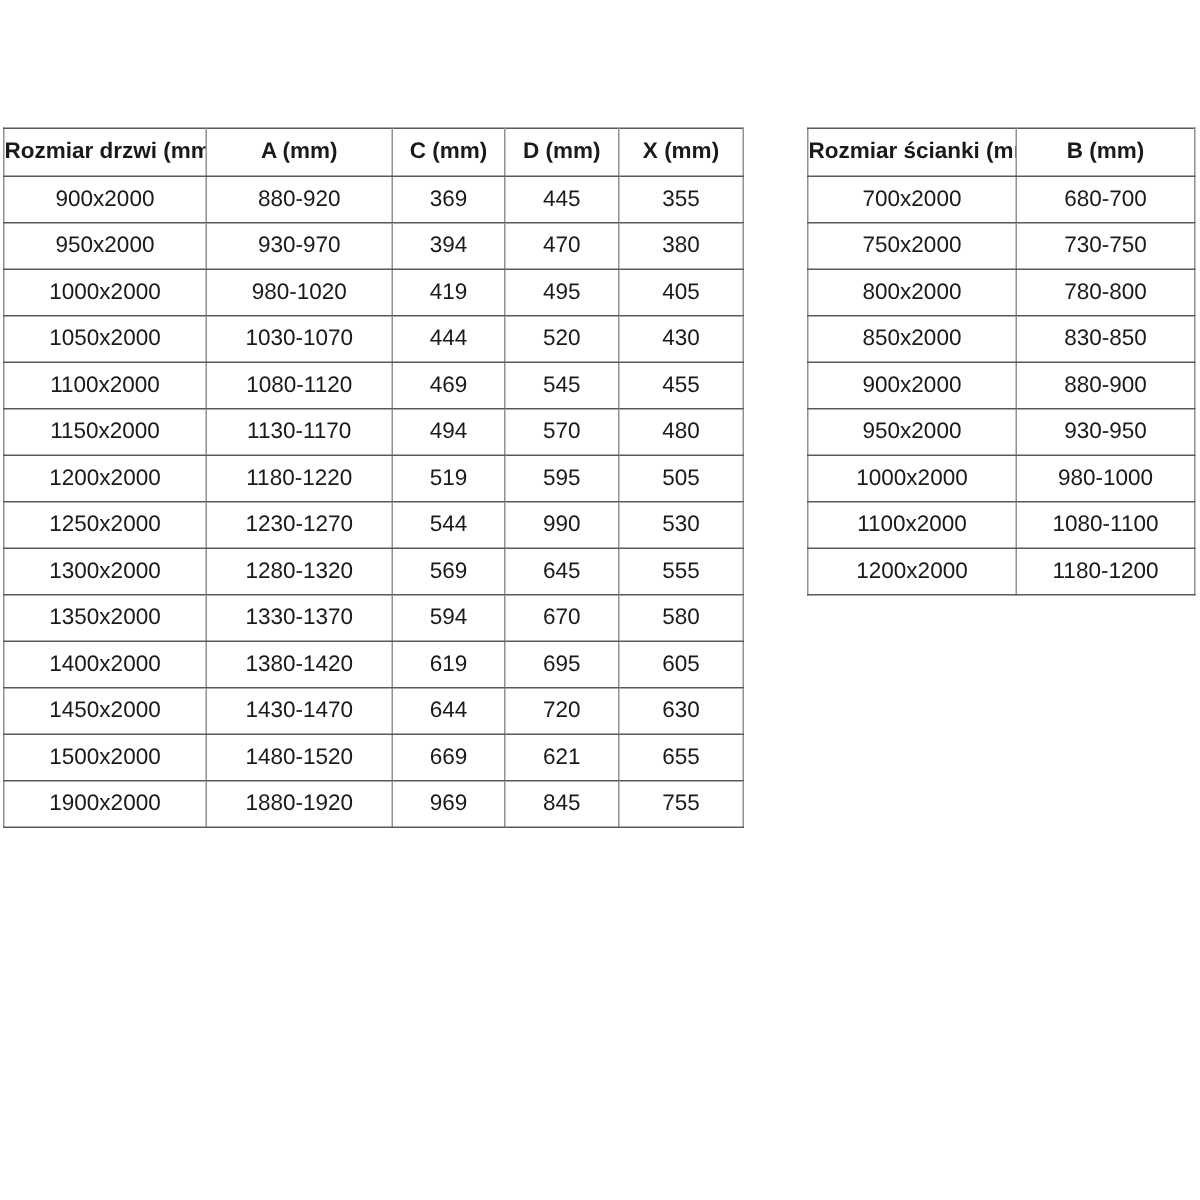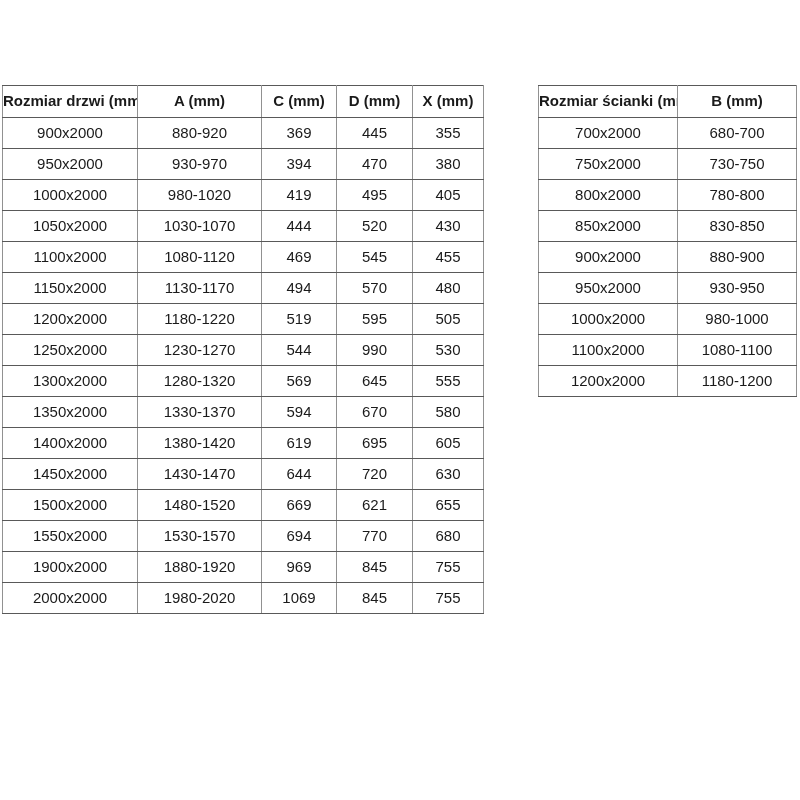--- a/index.html
+++ b/index.html
@@ -45,21 +45,21 @@
   table.spec th {
     font-weight: bold;
     height: 32px;
   }
 
   
   #table-doors th:nth-child(1) { width: 135px; }
   #table-doors th:nth-child(2) { width: 124px; }
   #table-doors th:nth-child(3) { width: 75px;  }
   #table-doors th:nth-child(4) { width: 76px;  }
-  #table-doors th:nth-child(5) { width: 71px;  }
+  #table-doors th:nth-child(5) { width: 83px;  }
   #table-walls th:nth-child(1) { width: 139px; }
   #table-walls th:nth-child(2) { width: 119px; }
 </style>
 </head>
 <body>
 
 <div class="canvas">
   <div class="table-wrap" id="wrap-doors">
     <table class="spec" id="table-doors">
         <thead>
@@ -157,37 +157,23 @@
             <td>630</td>
           </tr>
           <tr>
             <td>1500x2000</td>
             <td>1480-1520</td>
             <td>669</td>
             <td>621</td>
             <td>655</td>
           </tr>
           <tr>
-            <td>1550x2000</td>
-            <td>1530-1570</td>
-            <td>694</td>
-            <td>770</td>
-            <td>680</td>
-          </tr>
-          <tr>
             <td>1900x2000</td>
             <td>1880-1920</td>
             <td>969</td>
-            <td>845</td>
-            <td>755</td>
-          </tr>
-          <tr>
-            <td>2000x2000</td>
-            <td>1980-2020</td>
-            <td>1069</td>
             <td>845</td>
             <td>755</td>
           </tr>
         </tbody>
       </table>
   </div>
   <div class="table-wrap" id="wrap-walls">
     <table class="spec" id="table-walls">
         <thead>
           <tr>

